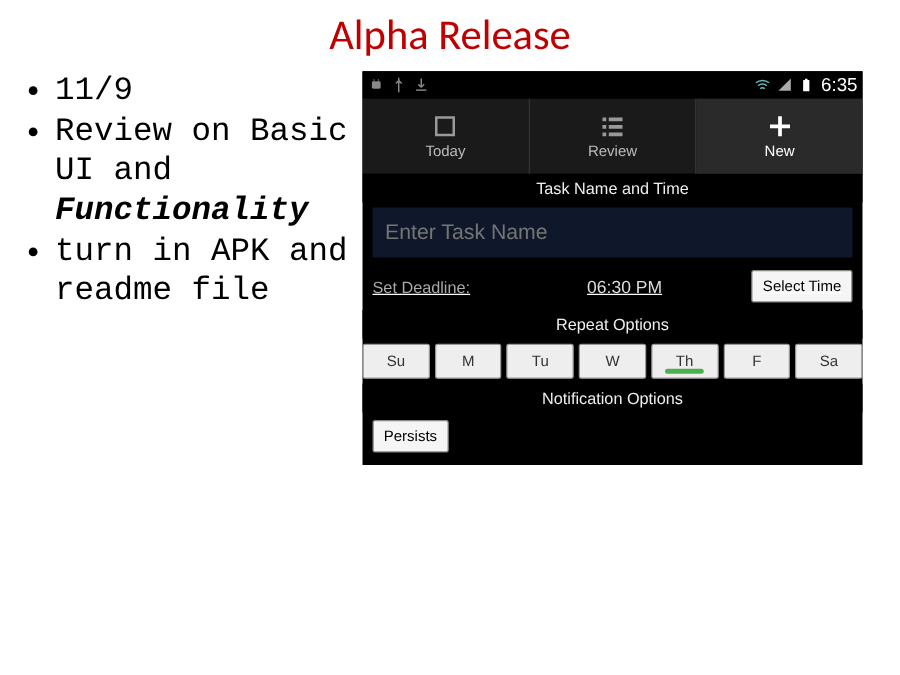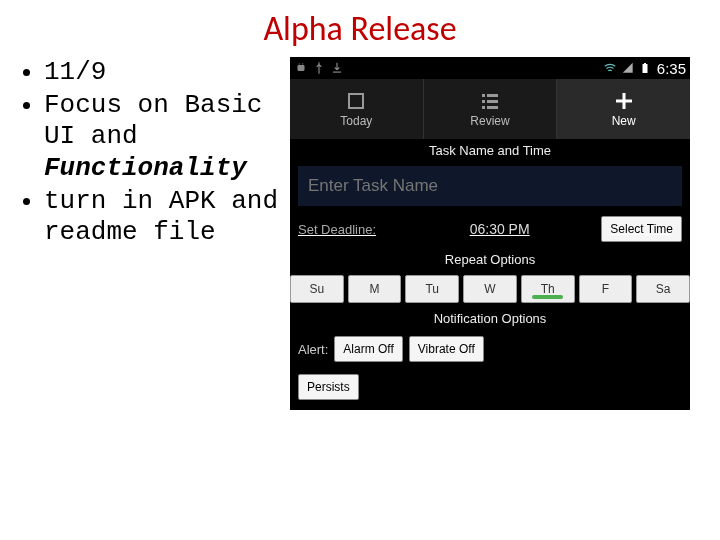--- a/index.html
+++ b/index.html
@@ -155,21 +155,21 @@
 </head>
 <body>
 
 <div class="slide">
   <h1 class="title">Alpha Release</h1>
 
   <div class="content-row">
     <ul class="bullets">
       <li>11/9</li>
       <li>
-        <span>Focus on Basic UI and </span><span class="italic-bold">Functionality</span>
+        <span>Review on Basic UI and </span><span class="italic-bold">Functionality</span>
       </li>
       <li>turn in APK and readme file</li>
     </ul>
 
     <div class="phone">
       <div class="status-bar">
         <div class="status-left">
           <span class="sb-ico">
             <svg viewBox="0 0 24 24" width="14" height="14">
                 <rect x="6" y="7" width="12" height="10" rx="2" fill="#888"></rect>
@@ -261,24 +261,19 @@
         <button class="day-btn">M</button>
         <button class="day-btn">Tu</button>
         <button class="day-btn">W</button>
         <button class="day-btn on">Th</button>
         <button class="day-btn">F</button>
         <button class="day-btn">Sa</button>
       </div>
 
       <div class="section-label">Notification Options</div>
 
-      <div class="alert-row">
-        <span class="alert-label">Alert:</span>
-        <button class="btn-white">Alarm Off</button>
-        <button class="btn-white">Vibrate Off</button>
-      </div>
 
       <div class="persists-row">
         <button class="btn-white">Persists</button>
       </div>
     </div>
   </div>
 </div>
 
 </body></html>

